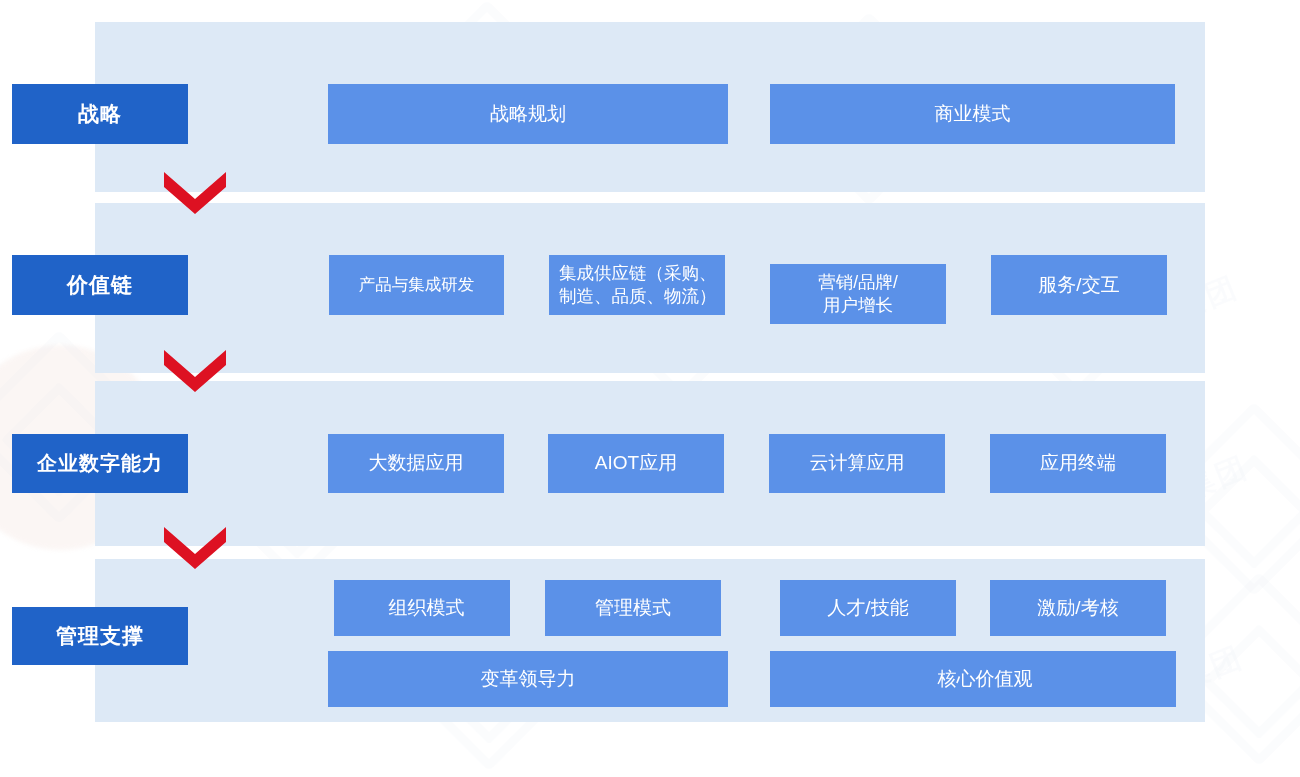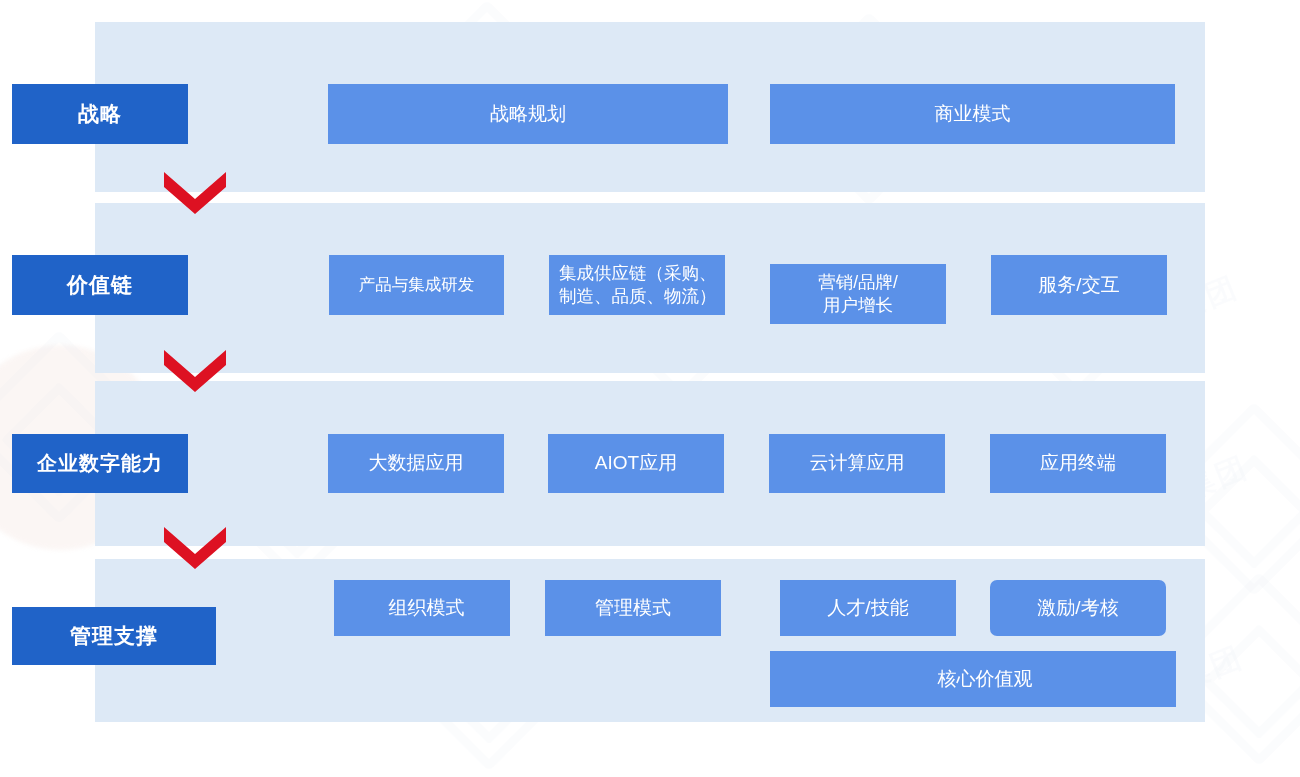--- a/index.html
+++ b/index.html
@@ -225,26 +225,27 @@
   <div class="cell" style="left:769px; top:434px; width:176px; height:59px;">云计算应用</div>
 
   <div class="cell" style="left:990px; top:434px; width:176px; height:59px;">应用终端</div>
 
   <svg class="chevron" style="left:164px; top:527px;" viewBox="0 0 62 42" preserveAspectRatio="none">
     <polygon points="0,0 31,27 62,0 62,15 31,42 0,15" fill="#dd1122"></polygon>
   </svg>
 
   <div class="band band-4"></div>
 
-  <div class="tier-label" style="top:607px; height:58px; width:204px;">管理支撑</div>
+  <div class="tier-label" style="top:607px; height:58px; width:176px;">管理支撑</div>
 
   <div class="cell" style="left:334px; top:580px; width:176px; height:56px;padding-left:17px;">组织模式</div>
 
   <div class="cell" style="left:545px; top:580px; width:176px; height:56px;">管理模式</div>
 
   <div class="cell" style="left:780px; top:580px; width:176px; height:56px;">人才/技能</div>
 
-  <div class="cell" style="left:990px; top:580px; width:176px; height:56px;border-radius:7px;">激励/考核</div>
-
+  <div class="cell" style="left:990px; top:580px; width:176px; height:56px;">激励/考核</div>
+
+  <div class="cell" style="left:328px; top:651px; width:400px; height:56px;">变革领导力</div>
 
   <div class="cell" style="left:770px; top:651px; width:406px; height:56px;padding-left:32px;">核心价值观</div>
 
 </div>
 
 </body></html>

